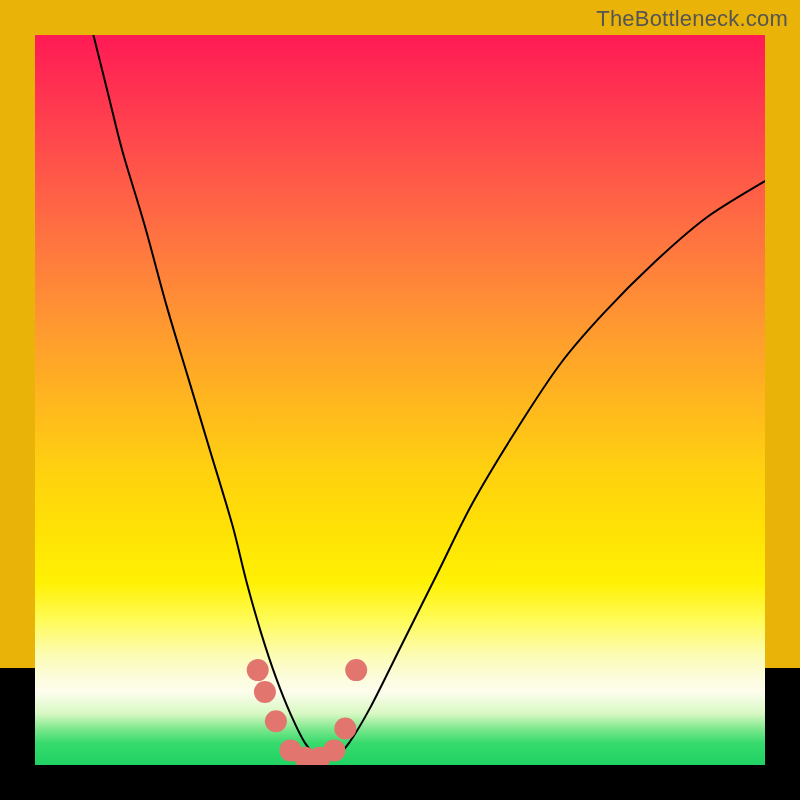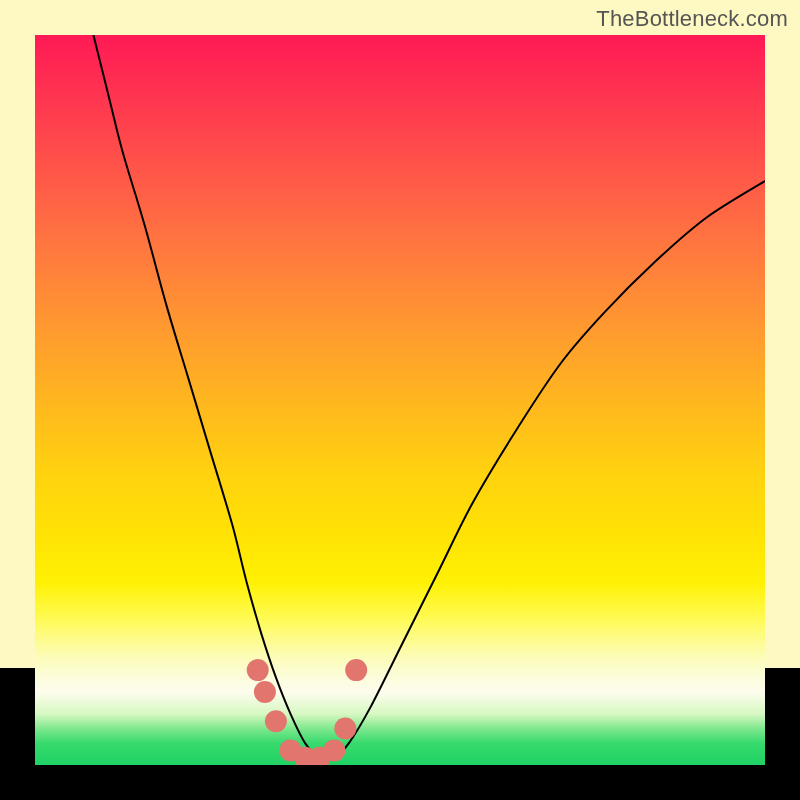--- a/index.html
+++ b/index.html
@@ -8,21 +8,21 @@
     width: 800px;
     height: 800px;
     overflow: hidden;
     background: #000;
     font-family: Arial, Helvetica, sans-serif;
   }
   .frame {
     position: relative;
     width: 800px;
     height: 668px;
-    background: #fef9c3;
+    background: #eab308;
     text-align: right;
   }
   .plot-area {
     position: absolute;
     left: 35px;
     top: 35px;
     width: 730px;
     height: 730px;
     
     background: linear-gradient(

